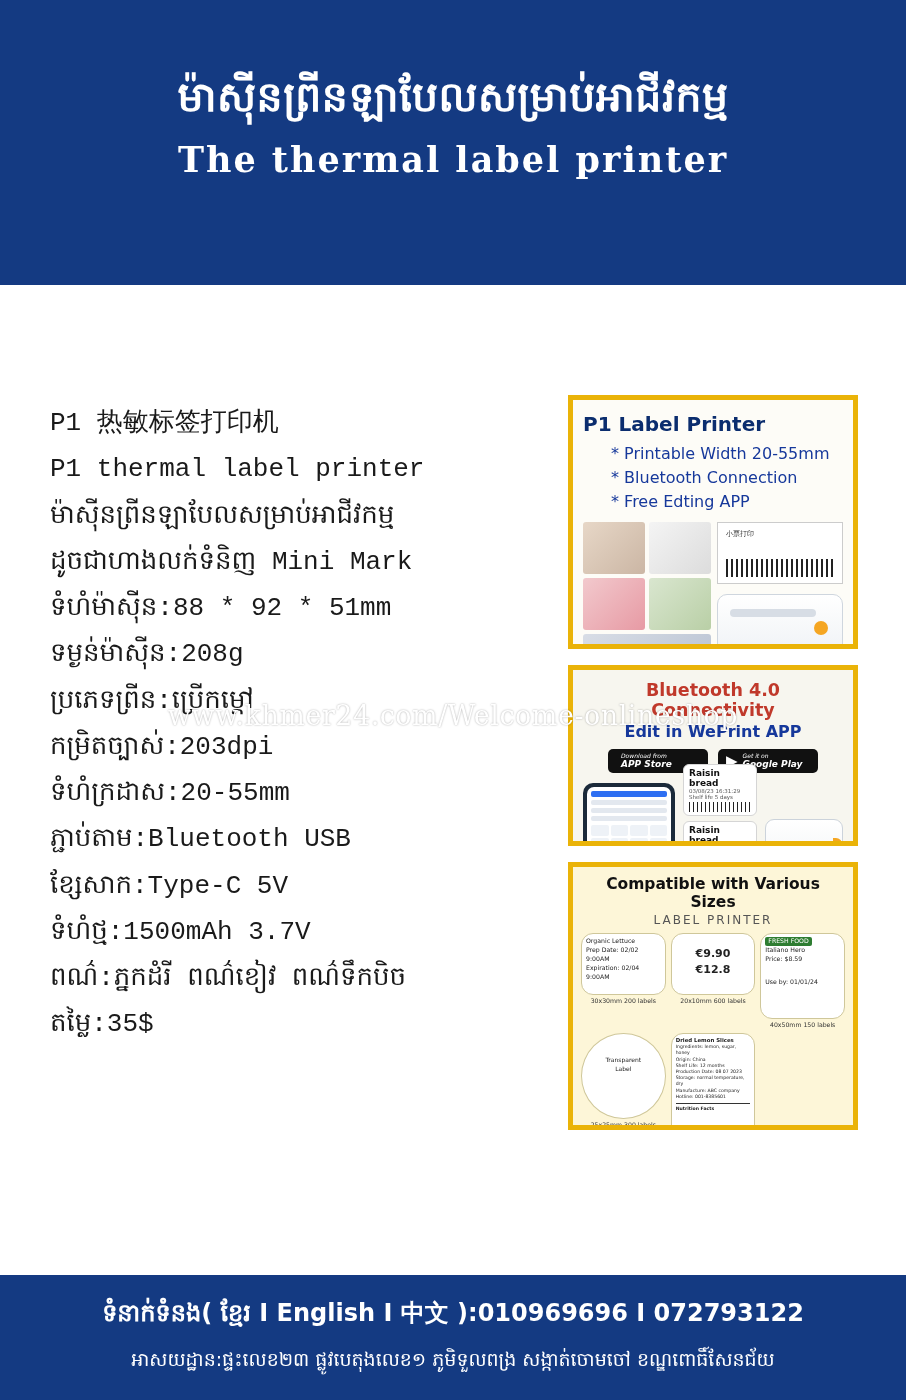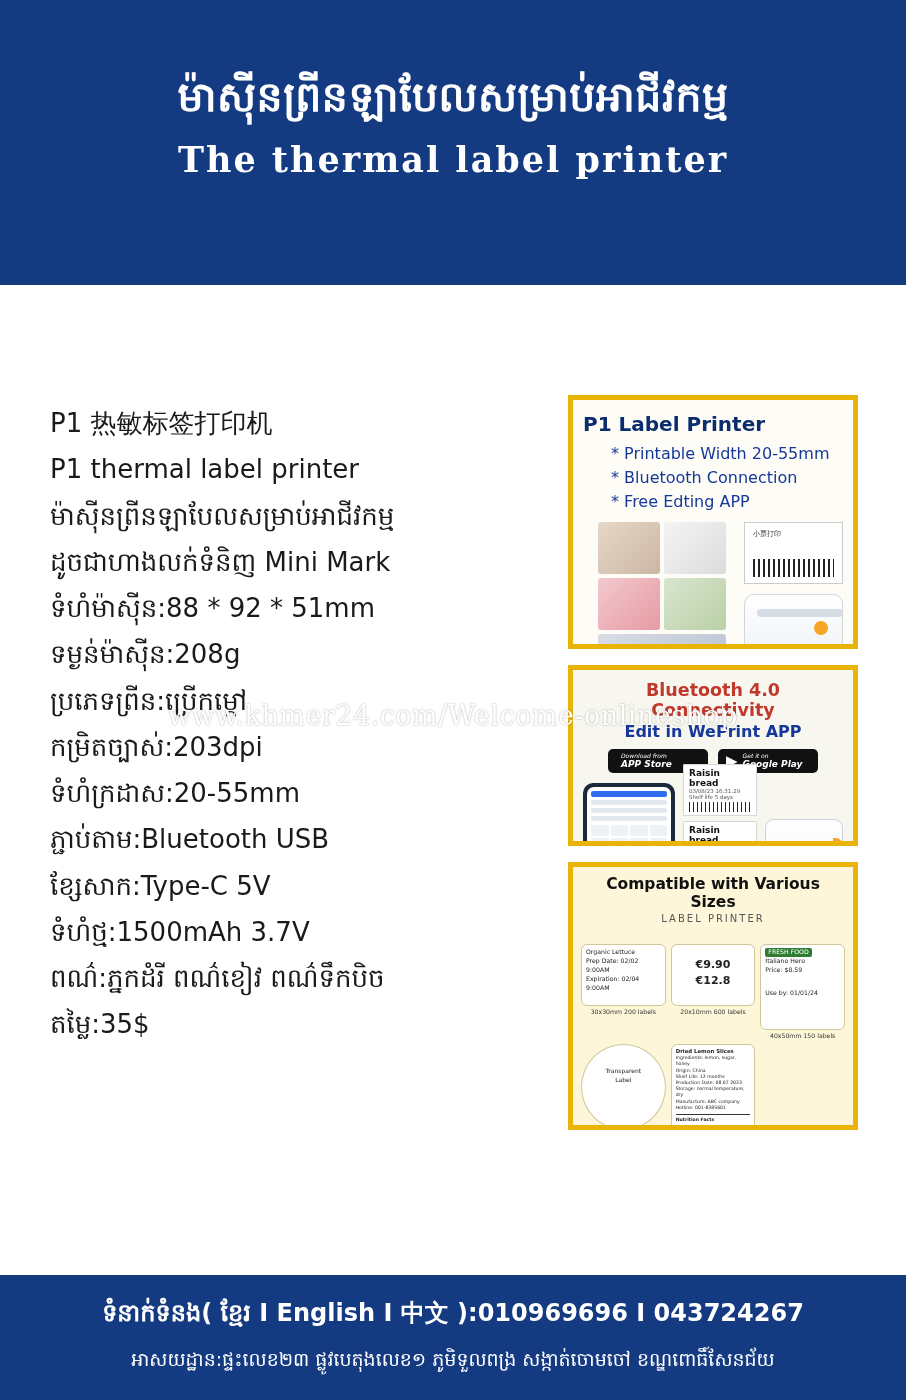--- a/index.html
+++ b/index.html
@@ -64,20 +64,21 @@
     bottom: 125px;
     background: #ffffff;
   }
 
   
   .specs {
     position: absolute;
     left: 50px;
     top: 115px;
     width: 470px;
+    font-family: Liberation Mono, monospace;
   }
   .spec-line {
     color: #1a1a1a;
     font-size: 26px;
     line-height: 1.78;
     white-space: nowrap;
   }
   .note {
     position: absolute;
     left: 50px;
@@ -101,21 +102,21 @@
     margin-bottom: 16px;
     overflow: hidden;
     position: relative;
   }
 
   
   .card1 { height: 254px; background: #fdfcf7; padding: 12px 10px 8px 10px; }
   .card1 h3 { margin: 0 0 6px 0; font-size: 20px; color: #0b2d6e; font-weight: bold; }
   .card1 ul { margin: 0 0 8px 0; padding: 0; list-style: none; }
   .card1 li { font-size: 16px; color: #16389b; line-height: 1.5; margin-left: 28px; }
-  .c1-body { display: flex; gap: 18px; margin-top: 4px; margin-left: 15px; }
+  .c1-body { display: flex; gap: 6px; margin-top: 4px; }
   .c1-left { width: 128px; display: grid; grid-template-columns: 1fr 1fr; grid-gap: 4px; }
   .thumb { height: 52px; border-radius: 3px; }
   .th1 { background: linear-gradient(135deg,#e7d7c7,#cbb6a4); }
   .th2 { background: linear-gradient(135deg,#f4f4f4,#dcdcdc); }
   .th3 { background: linear-gradient(135deg,#f2c9cd,#e79aa4); }
   .th4 { background: linear-gradient(135deg,#d9e6cf,#b9cfa6); }
   .th5 { background: linear-gradient(135deg,#d8dde6,#b9c3d2); grid-column: span 2; height: 46px; }
   .c1-right { flex: 1; position: relative; }
   .mini-label {
     background: #fff; border: 1px solid #ccc; height: 62px; margin-bottom: 6px;
@@ -157,42 +158,42 @@
   .phone {
     width: 92px; height: 128px; background: #1b2a3a; border-radius: 10px; padding: 4px;
   }
   .phone-screen { background: #fff; height: 100%; border-radius: 7px; padding: 4px; }
   .ps-bar { height: 6px; background: #2e6ff2; border-radius: 2px; margin-bottom: 3px; }
   .ps-row { height: 5px; background: #e3e8ef; border-radius: 2px; margin-bottom: 3px; }
   .ps-grid { display: grid; grid-template-columns: repeat(4,1fr); gap: 2px; margin-top: 4px; }
   .ps-cell { height: 11px; background: #eef2f7; border-radius: 2px; }
   .labels-col { flex: 1; }
   .blabel {
-    background: #fff; border: 1px solid #d5d5d5; border-radius: 1px;
+    background: #fff; border: 1px solid #d5d5d5; border-radius: 6px;
     padding: 3px 5px; margin-bottom: 5px;
   }
   .blabel .t { font-size: 9px; font-weight: bold; color: #111; }
   .blabel .s { font-size: 5.5px; color: #555; }
   .blabel .bars2 { height: 10px; margin-top: 2px; background: repeating-linear-gradient(90deg,#222 0 1.5px,#fff 1.5px 4px); }
   .printer2 {
     width: 78px; height: 92px; background: linear-gradient(180deg,#ffffff,#e6eaef);
     border: 1px solid #ccd3db; border-radius: 9px; position: relative;
   }
   .printer2:after {
     content: ""; position: absolute; right: 0; top: 18px; width: 9px; height: 34px;
     background: #f5a623; border-radius: 0 6px 6px 0;
   }
 
   
   .card3 { background: #fdf6d8; padding: 8px 8px 10px 8px; height: 268px; }
   .card3 h3 { margin: 0 0 2px 0; font-size: 15.5px; color: #111; text-align: center; font-weight: bold; }
-  .card3 .sub { font-size: 10px; color: #555; text-align: center; letter-spacing: 2px; margin-bottom: 20px; }
+  .card3 .sub { font-size: 12px; color: #555; text-align: center; letter-spacing: 2px; margin-bottom: 6px; }
   .grid3 { display: grid; grid-template-columns: 1fr 1fr 1fr; gap: 5px; }
   .lbl {
-    background: #fff; border: 1px solid #cfc79a; border-radius: 6px;
+    background: #fff; border: 1px solid #cfc79a; border-radius: 12px;
     padding: 3px 4px; font-size: 6.2px; color: #222; line-height: 1.45; min-height: 62px;
   }
   .lbl.price { font-size: 11px; font-weight: bold; text-align: center; padding-top: 12px; }
   .lbl.round { border-radius: 50%; text-align: center; padding-top: 22px; font-size: 6px; }
   .cap { font-size: 6.2px; color: #333; text-align: center; margin-top: 2px; }
   .nutr { font-size: 4.6px; line-height: 1.35; }
   .nutr b { font-size: 5.4px; }
 
   
   .watermark {
@@ -412,17 +413,17 @@
 
         </div>
       </div>
 
     </div>
   </div>
 
   <div class="watermark">www.khmer24.com/Welcome-onlineshop</div>
 
   <div class="footer">
-    <div class="line1">ទំនាក់ទំនង( ខ្មែរ I English I 中文 ):010969696 I 043724267</div>
+    <div class="line1">ទំនាក់ទំនង( ខ្មែរ I English I 中文 ):010969696 I 072793122</div>
     <div class="line2">អាសយដ្ឋាន:ផ្ទះលេខ២៣ ផ្លូវបេតុងលេខ១ ភូមិទួលពង្រ សង្កាត់ចោមចៅ ខណ្ឌពោធិ៍សែនជ័យ</div>
   </div>
 
 </div>
 
 </body></html>

